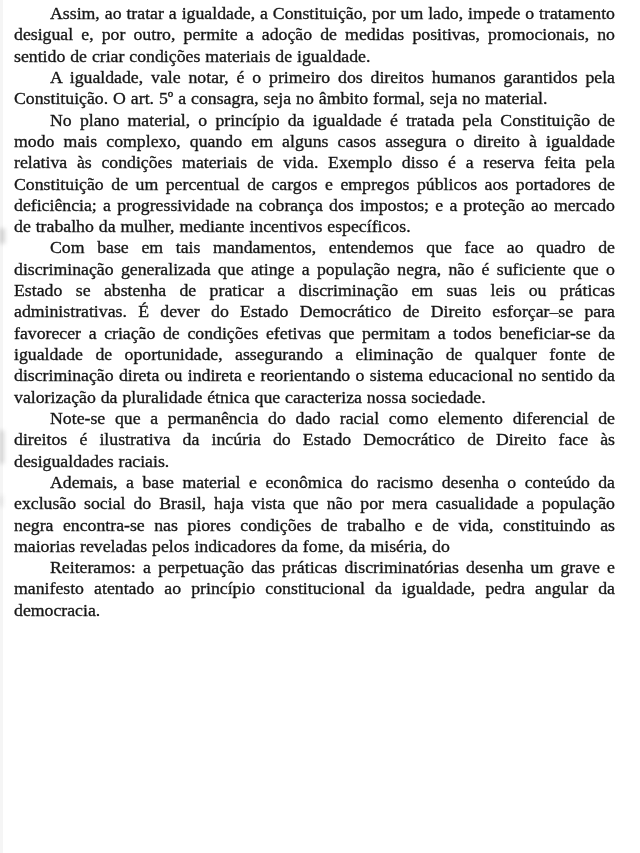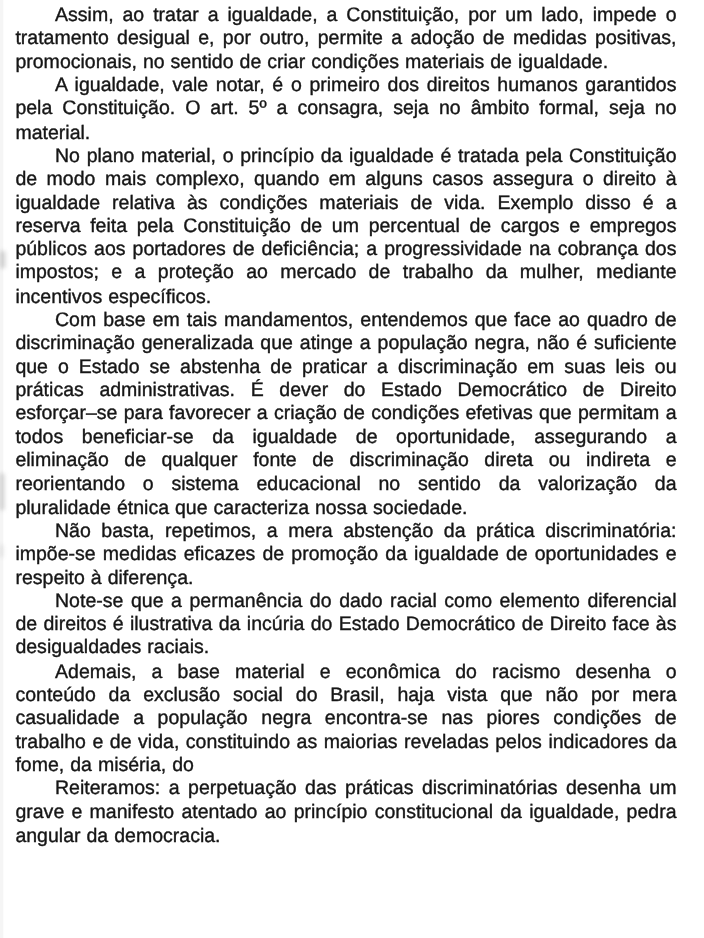--- a/index.html
+++ b/index.html
@@ -15,21 +15,21 @@
   }
   .page {
     position: absolute;
     top: 3px;
     left: 14px;
     width: 601px;
   }
   .page p {
     margin: 0;
     padding: 0;
-    font-family: Liberation Sans, sans-serif;
+    font-family: Liberation Serif, serif;
     font-size: 17.75px;
     line-height: 21.32px;
     text-align: justify;
     text-indent: 36px;
     color: #161616;
     -webkit-text-stroke: 0.35px #1a1a1a;
     word-spacing: 0.5px;
     hyphens: none;
   }
   
@@ -59,17 +59,16 @@
 <div class="edge-strip"></div>
 <div class="smudge s1"></div>
 <div class="smudge s2"></div>
 <div class="smudge s3"></div>
 
 <div class="page">
   <p>Assim, ao tratar a igualdade, a Constituição, por um lado, impede o tratamento desigual e, por outro, permite a adoção de medidas positivas, promocionais, no sentido de criar condições materiais de igualdade.</p>
   <p>A igualdade, vale notar, é o primeiro dos direitos humanos garantidos pela Constituição. O art. 5º a consagra, seja no âmbito formal, seja no material.</p>
   <p>No plano material, o princípio da igualdade é tratada pela Constituição de modo mais complexo, quando em alguns casos assegura o direito à igualdade relativa às condições materiais de vida. Exemplo disso é a reserva feita pela Constituição de um percentual de cargos e empregos públicos aos portadores de deficiência; a progressividade na cobrança dos impostos; e a proteção ao mercado de trabalho da mulher, mediante incentivos específicos.</p>
   <p>Com base em tais mandamentos, entendemos que face ao quadro de discriminação generalizada que atinge a população negra, não é suficiente que o Estado se abstenha de praticar a discriminação em suas leis ou práticas administrativas. É dever do Estado Democrático de Direito esforçar–se para favorecer a criação de condições efetivas que permitam a todos beneficiar-se da igualdade de oportunidade, assegurando a eliminação de qualquer fonte de discriminação direta ou indireta e reorientando o sistema educacional no sentido da valorização da pluralidade étnica que caracteriza nossa sociedade.</p>
-  <p>Não basta, repetimos, a mera abstenção da prática discriminatória: impõe-se medidas eficazes de promoção da igualdade de oportunidades e respeito à diferença.</p>
   <p>Note-se que a permanência do dado racial como elemento diferencial de direitos é ilustrativa da incúria do Estado Democrático de Direito face às desigualdades raciais.</p>
   <p>Ademais, a base material e econômica do racismo desenha o conteúdo da exclusão social do Brasil, haja vista que não por mera casualidade a população negra encontra-se nas piores condições de trabalho e de vida, constituindo as maiorias reveladas pelos indicadores da fome, da miséria, do</p>
   <p>Reiteramos: a perpetuação das práticas discriminatórias desenha um grave e manifesto atentado ao princípio constitucional da igualdade, pedra angular da democracia.</p>
 </div>
 
 </body></html>

